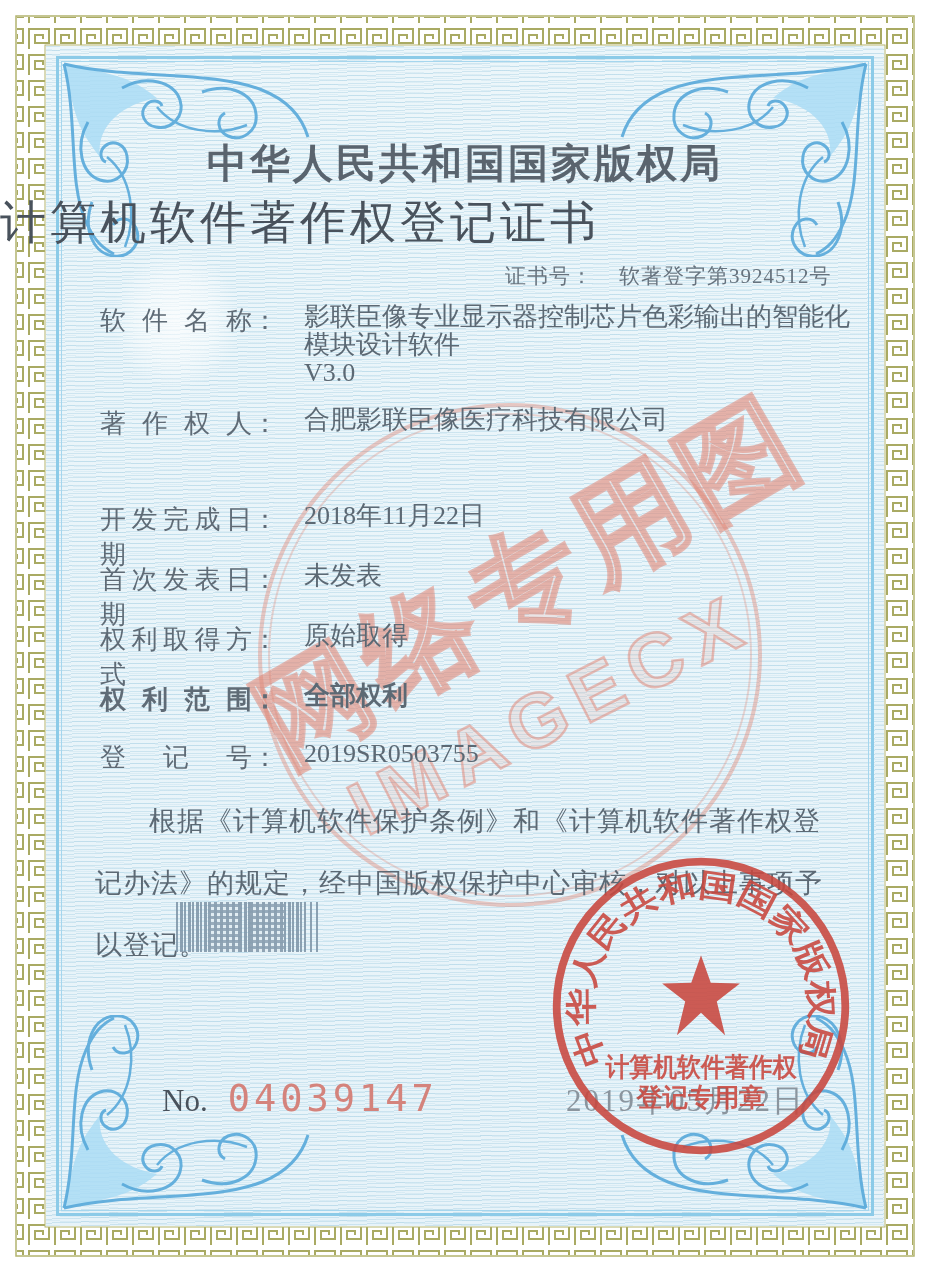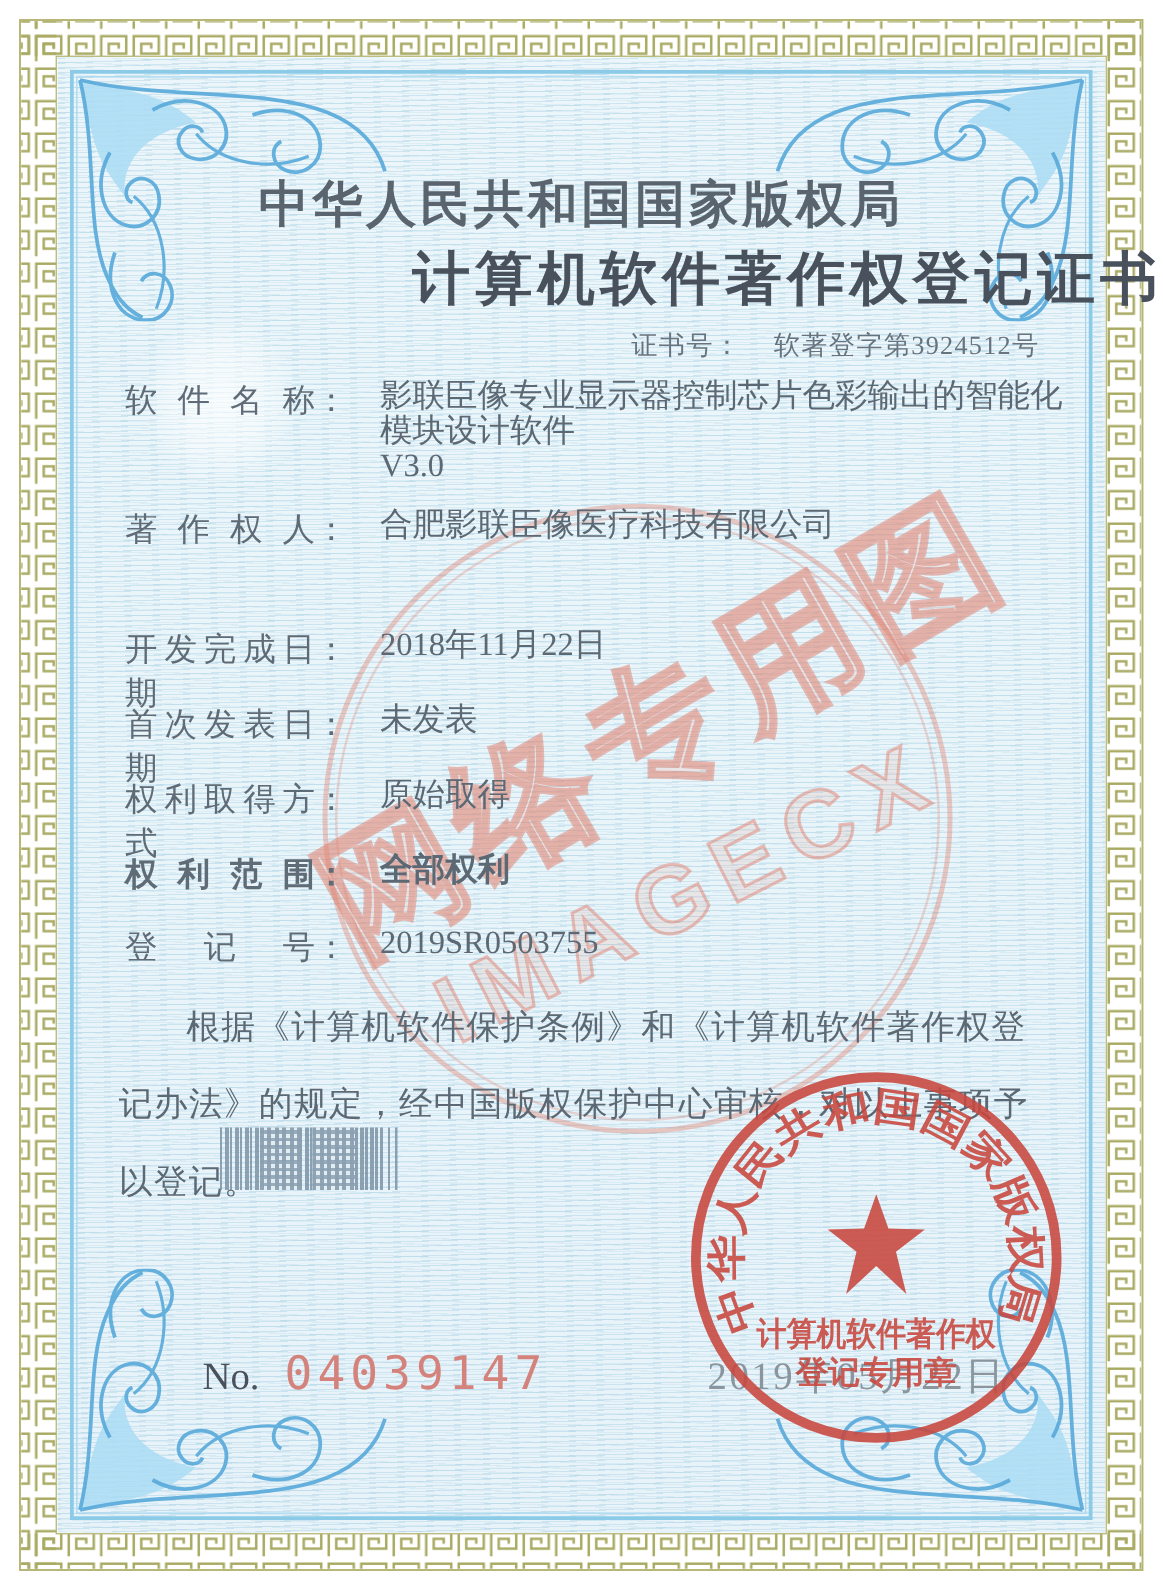--- a/index.html
+++ b/index.html
@@ -76,22 +76,22 @@
   }
 
   
   .authority {
     position:absolute; left:0; top:136px; width:100%;
     text-align:center; font-size:40px; font-weight:bold;
     letter-spacing:3px; color:#5a646e;
   }
   .doc-title {
     position:absolute; left:0; top:192px; width:100%;
-    text-align:right; font-size:46px; font-weight:bold;
-    letter-spacing:4px; color:#49525c;padding-left:29px;
+    text-align:left; font-size:46px; font-weight:normal;
+    letter-spacing:4px; color:#49525c;
   }
   .cert-no {
     position:absolute; left:505px; top:262px;
     font-size:21px; color:#67737e; letter-spacing:1px;
   }
   .cert-no .v { margin-left:26px; }
 
   .frow { position:absolute; left:100px; display:flex; align-items:flex-start;
           font-size:26px; color:#5c6974; }
   .flabel { display:inline-block; width:152px; text-align:justify; text-align-last:justify;

